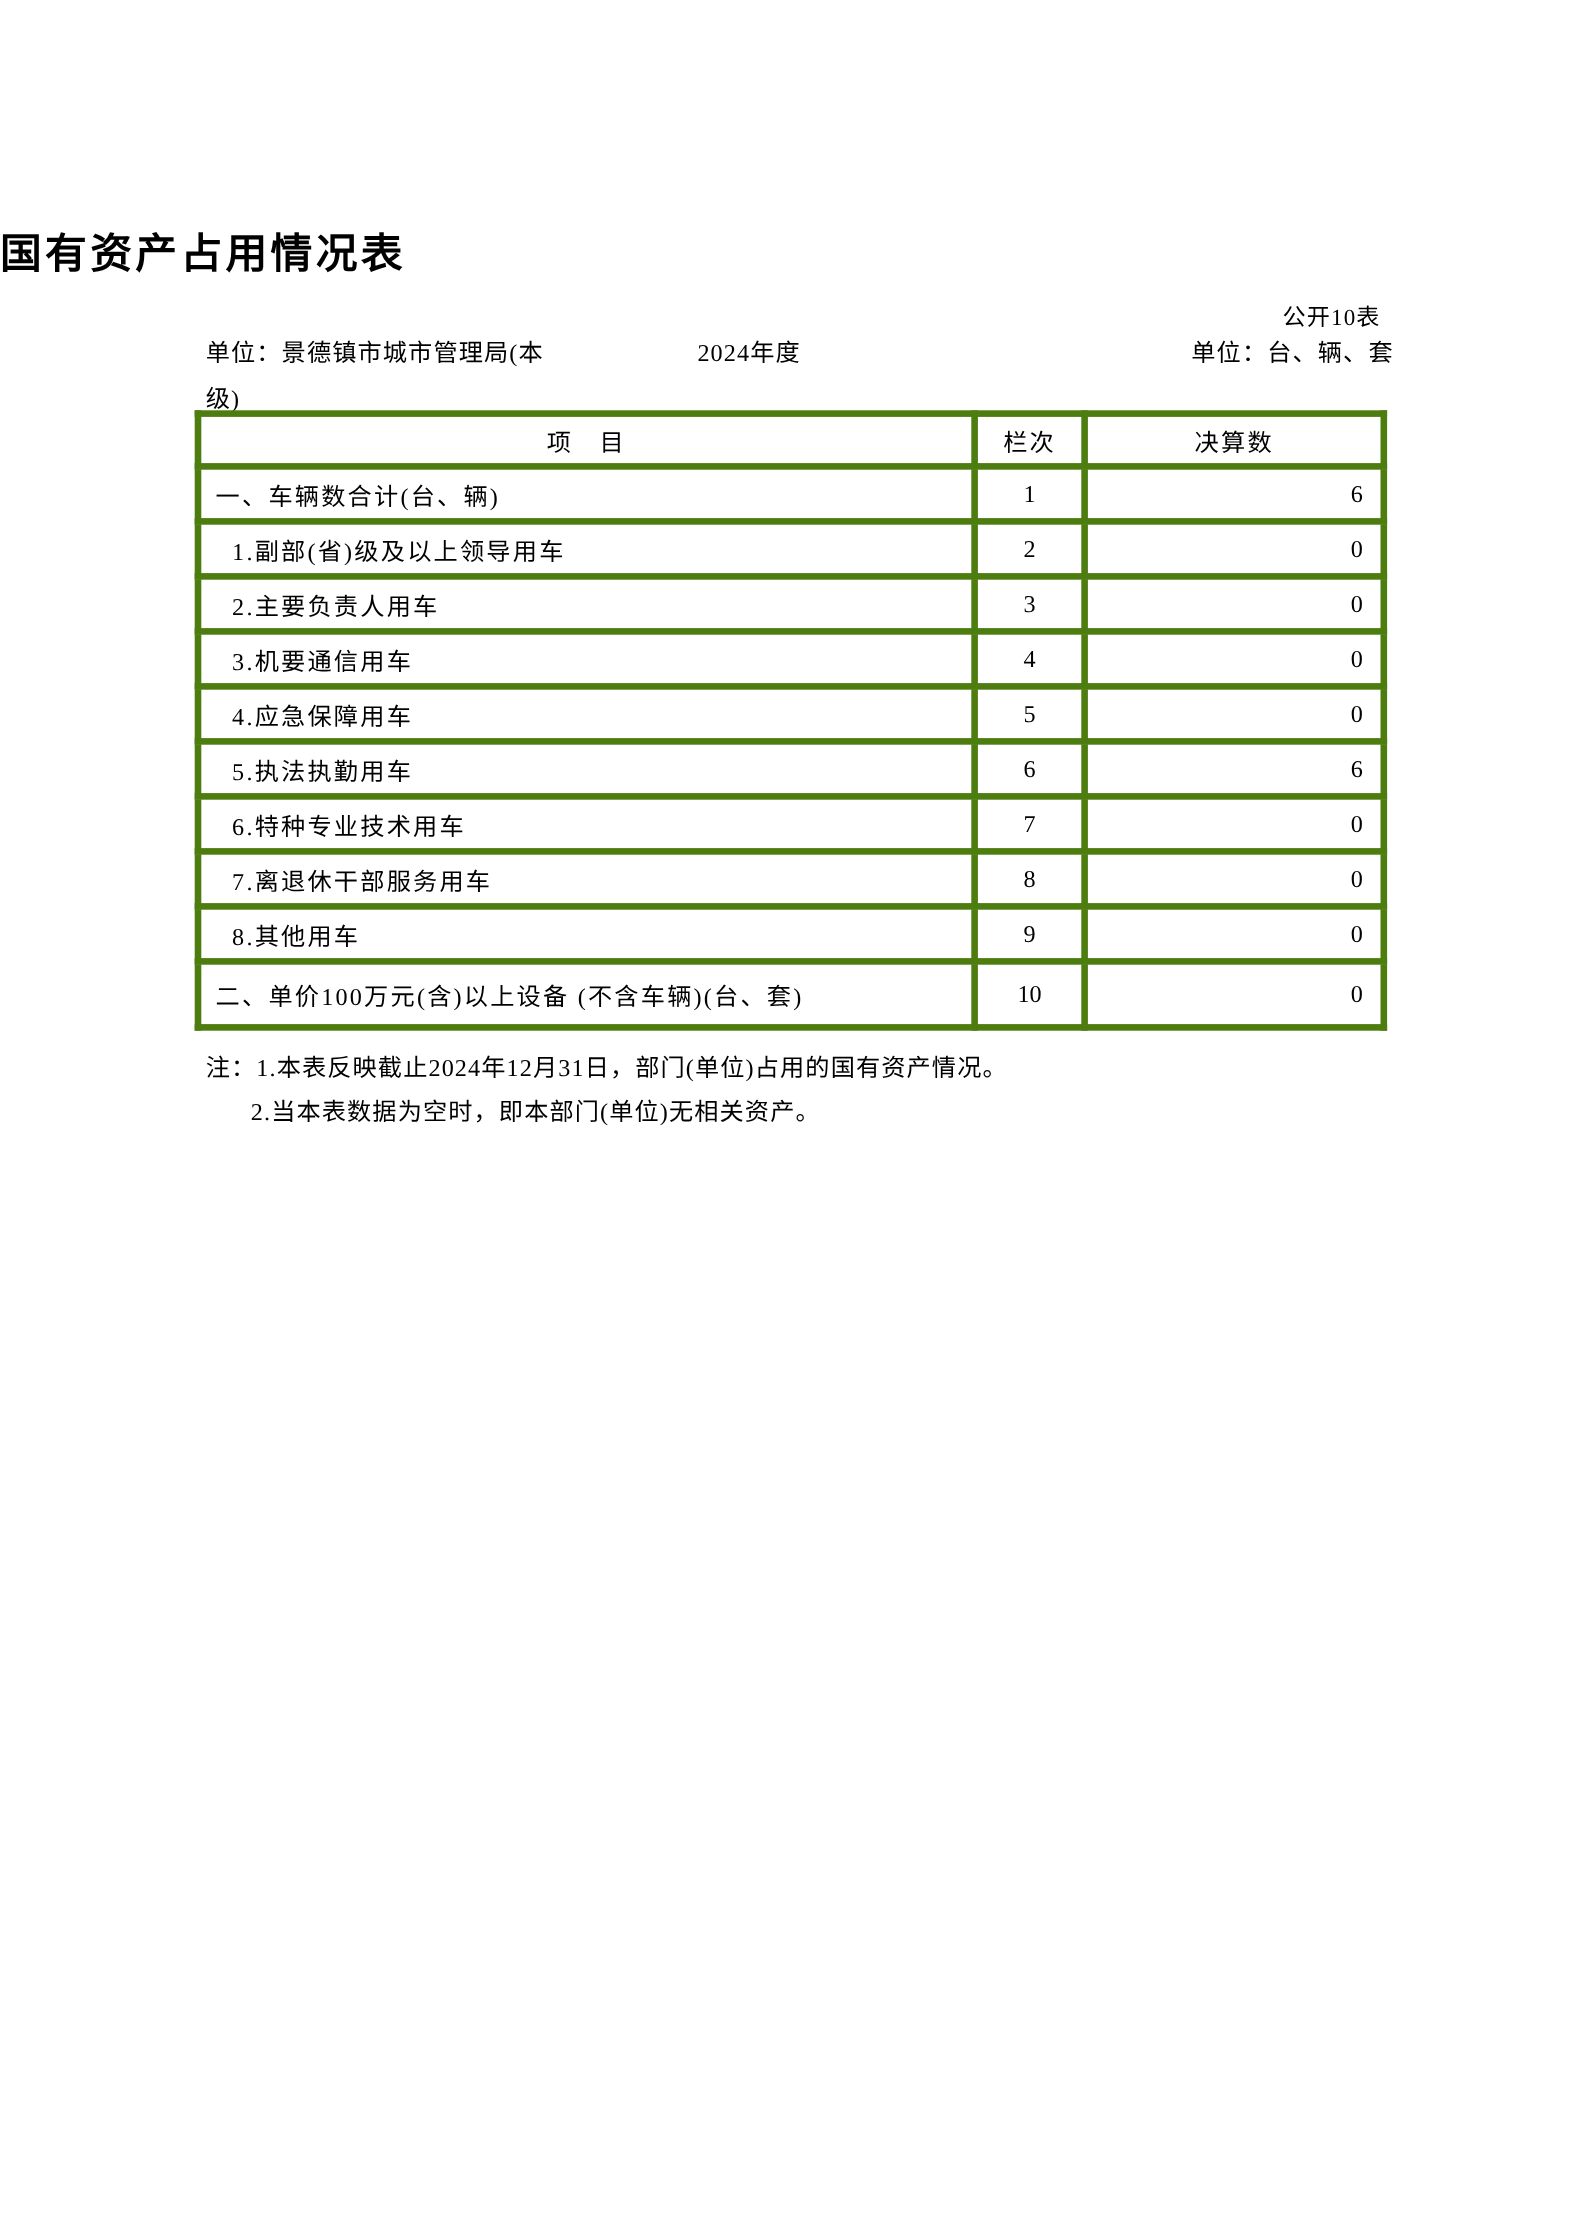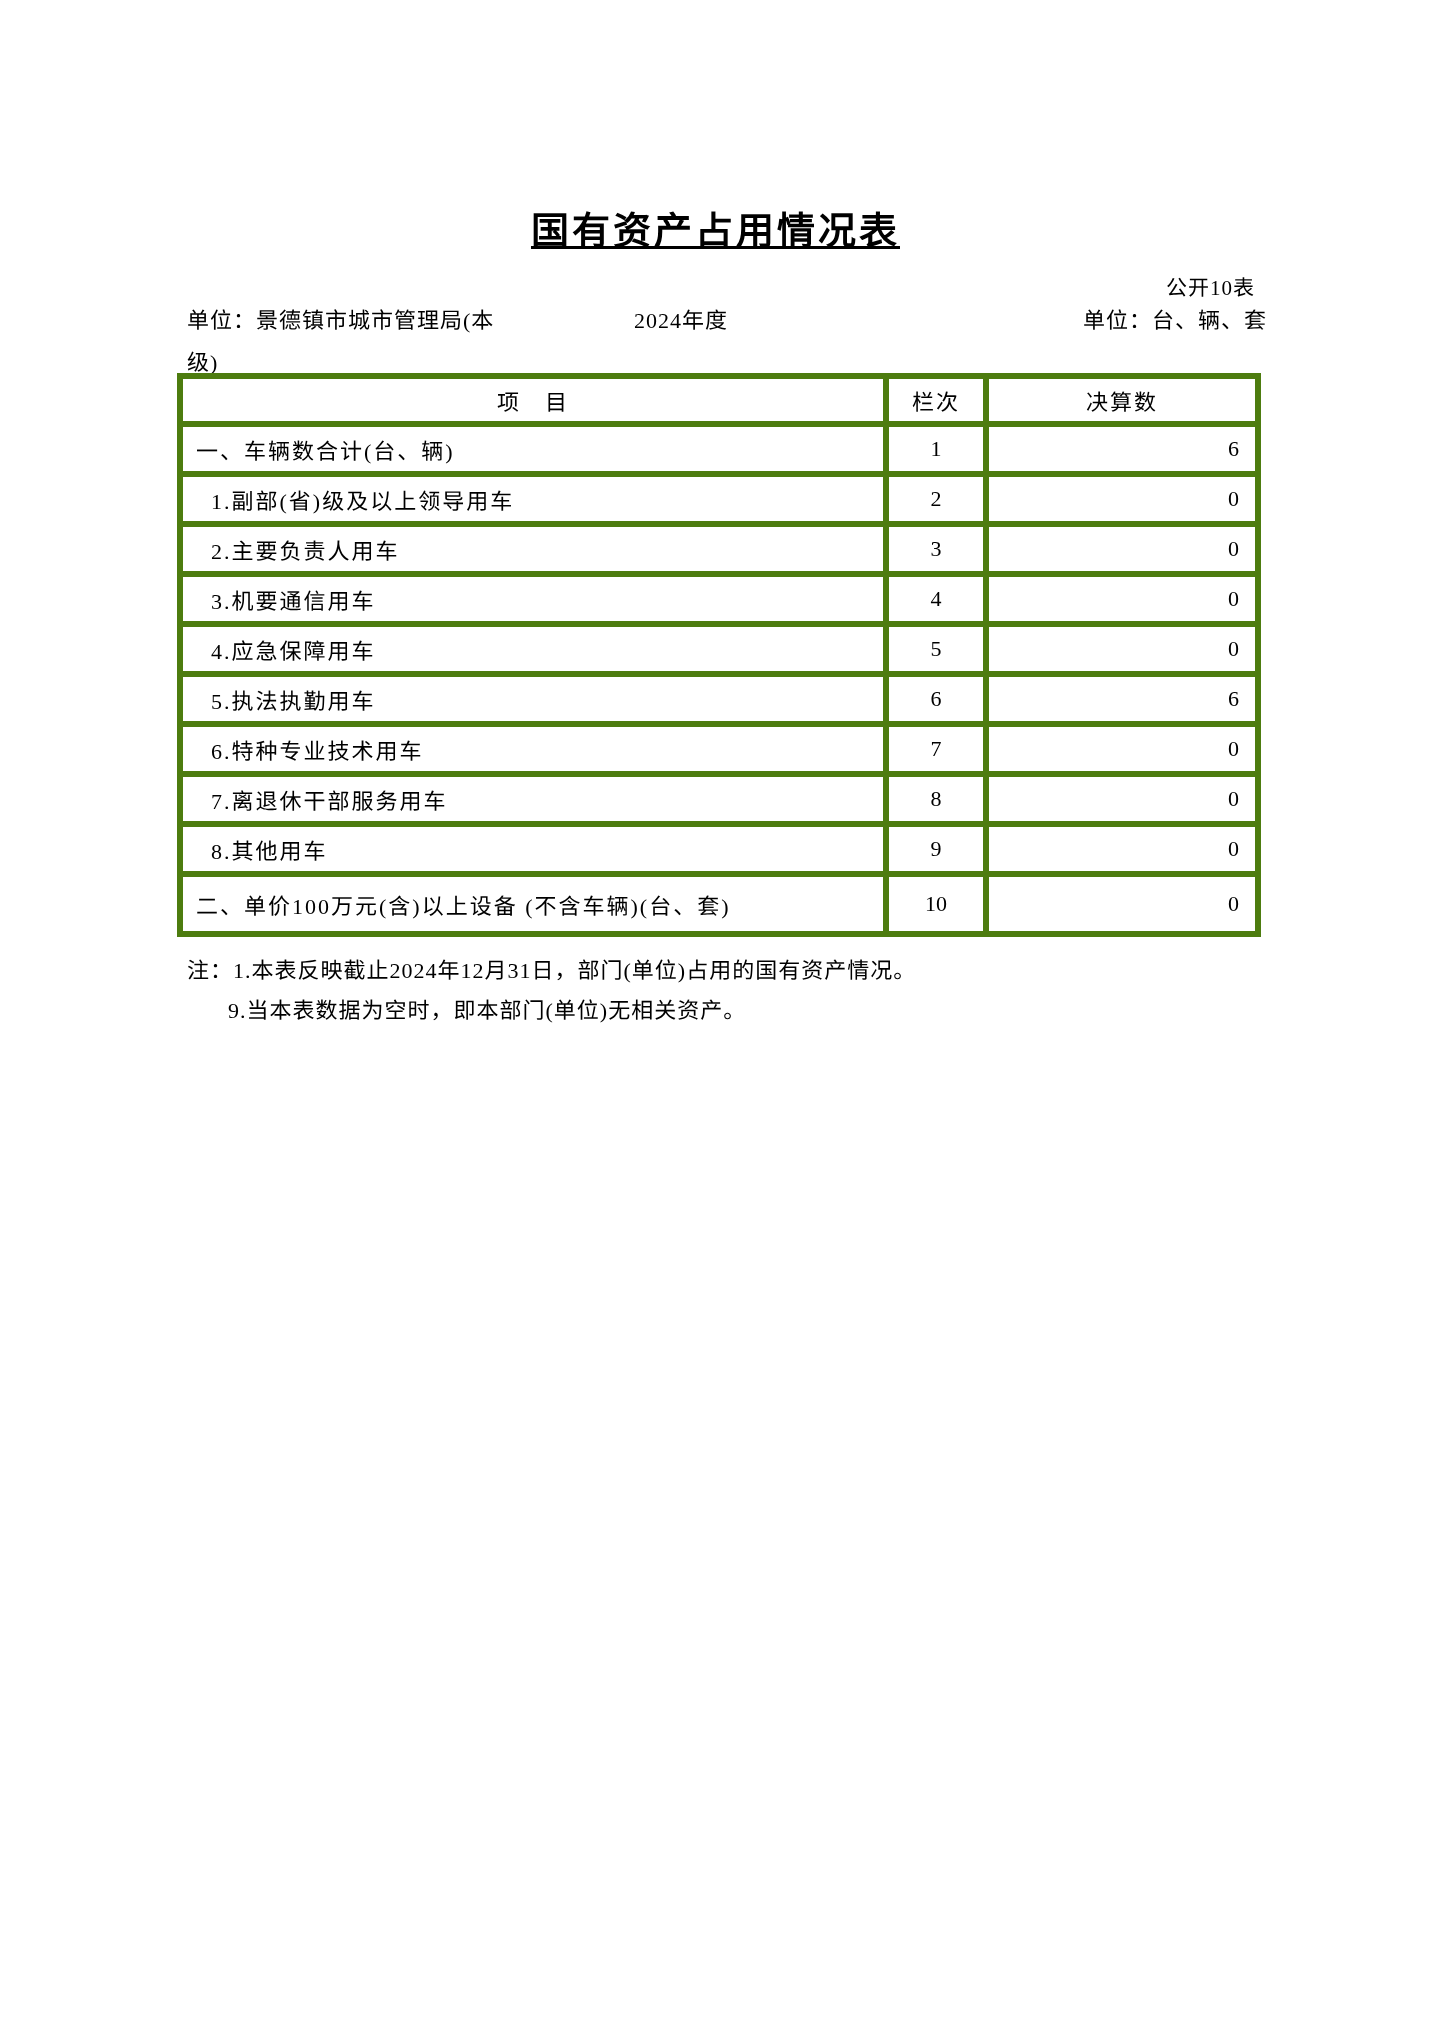--- a/index.html
+++ b/index.html
@@ -5,23 +5,23 @@
   html,body{margin:0;padding:0;}
   body{
     width:1431px;height:2025px;position:relative;background:#ffffff;color:#000;
     font-family:"Liberation Serif","DejaVu Serif",serif;
     overflow:hidden;
   }
   .page{position:absolute;inset:0;}
 
   .title{
     position:absolute;top:200px;left:0;width:100%;
-    text-align:center;margin:0;
+    margin:0;
     font-family:"Liberation Sans","DejaVu Sans",sans-serif;
-    font-weight:bold;font-size:38px;letter-spacing:3px;text-decoration:underline;
+    font-weight:bold;font-size:38px;letter-spacing:3px;
   }
 
   .tbl-label{
     position:absolute;top:271px;right:176px;
     font-size:21px;letter-spacing:1px;
   }
 
   .unit-line{position:absolute;top:302px;font-size:22px;letter-spacing:1px;white-space:nowrap;}
   .u-left{left:187px;}
   .u-year{left:634px;}
@@ -132,16 +132,16 @@
       </tr>
       <tr class="last">
         <td class="c-item">二、单价100万元(含)以上设备 (不含车辆)(台、套)</td>
         <td class="c-col">10</td>
         <td class="c-val">0</td>
       </tr>
     </tbody>
   </table>
 
   <div class="note1">注：1.本表反映截止2024年12月31日，部门(单位)占用的国有资产情况。</div>
-  <div class="note2">9.当本表数据为空时，即本部门(单位)无相关资产。</div>
+  <div class="note2">2.当本表数据为空时，即本部门(单位)无相关资产。</div>
 
 
 </div>
 
 </body></html>

